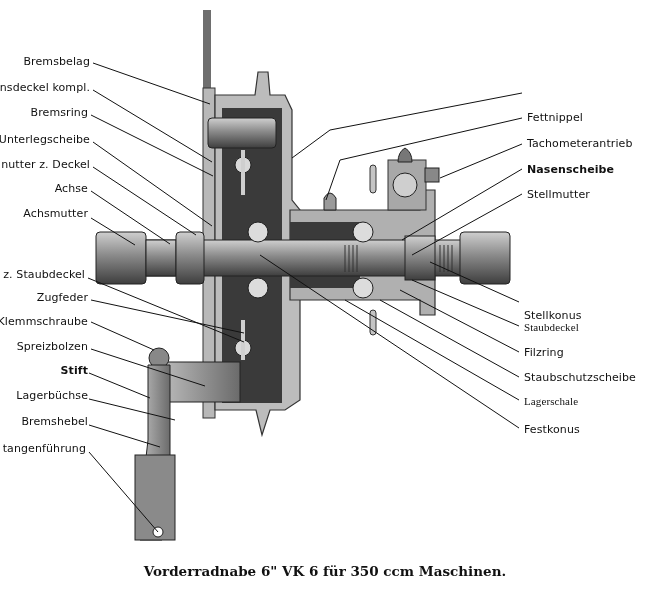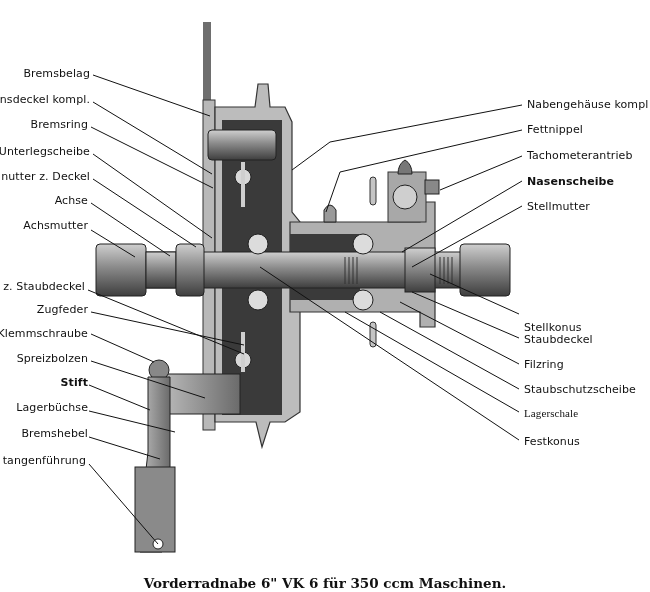--- a/index.html
+++ b/index.html
@@ -1,17 +1,17 @@
 <!DOCTYPE html>
 <html><head>
 <meta charset="utf-8">
 <style>
   html, body { margin: 0; padding: 0; background: #ffffff; }
   body { width: 650px; height: 592px; position: relative; overflow: hidden; font-family: "DejaVu Sans", sans-serif; }
-  #stage { position: absolute; left: 0; top: 12px; width: 650px; height: 504px; }
+  #stage { position: absolute; left: 0; top: 0; width: 650px; height: 504px; }
   .lbl { position: absolute; font-size: 11px; color: #111; white-space: nowrap; letter-spacing: 0.1px; }
   .lbl.l { text-align: right; }
   .lbl.r { text-align: left; }
   .caption { position: absolute; left: 0; width: 650px; top: 563px; text-align: center;
              font-family: "DejaVu Serif", serif; font-weight: bold; font-size: 13.5px; color: #111; }
   svg { position: absolute; left: 0; top: 0; }
 </style>
 </head>
 <body>
 
@@ -131,26 +131,25 @@
   <div class="lbl l" style="right:562px; top:207px;">Achsmutter</div>
   <div class="lbl l" style="right:565px; top:268px;">z. Staubdeckel</div>
   <div class="lbl l" style="right:562px; top:291px;">Zugfeder</div>
   <div class="lbl l" style="right:562px; top:315px;">Klemmschraube</div>
   <div class="lbl l" style="right:562px; top:340px;">Spreizbolzen</div>
   <div class="lbl l" style="right:562px; top:364px;font-weight:bold;">Stift</div>
   <div class="lbl l" style="right:562px; top:389px;">Lagerbüchse</div>
   <div class="lbl l" style="right:562px; top:415px;">Bremshebel</div>
   <div class="lbl l" style="right:564px; top:442px;">tangenführung</div>
 
-  <div class="lbl r" style="left:527px; top:86px;">Nabengehäuse kompl</div>
   <div class="lbl r" style="left:527px; top:111px;">Fettnippel</div>
   <div class="lbl r" style="left:527px; top:137px;">Tachometerantrieb</div>
   <div class="lbl r" style="left:527px; top:163px;font-weight:bold;">Nasenscheibe</div>
   <div class="lbl r" style="left:527px; top:188px;">Stellmutter</div>
   <div class="lbl r" style="left:524px; top:297px;margin-top:12px;">Stellkonus</div>
-  <div class="lbl r" style="left:524px; top:321px;">Staubdeckel</div>
+  <div class="lbl r" style="left:524px; top:321px;font-family:Liberation Serif, serif;">Staubdeckel</div>
   <div class="lbl r" style="left:524px; top:346px;">Filzring</div>
   <div class="lbl r" style="left:524px; top:371px;">Staubschutzscheibe</div>
   <div class="lbl r" style="left:524px; top:395px;font-family:Liberation Serif, serif;">Lagerschale</div>
   <div class="lbl r" style="left:524px; top:423px;">Festkonus</div>
 
   <div class="caption">Vorderradnabe 6" VK 6 für 350 ccm Maschinen.</div>
 </div>
 
 </body></html>

